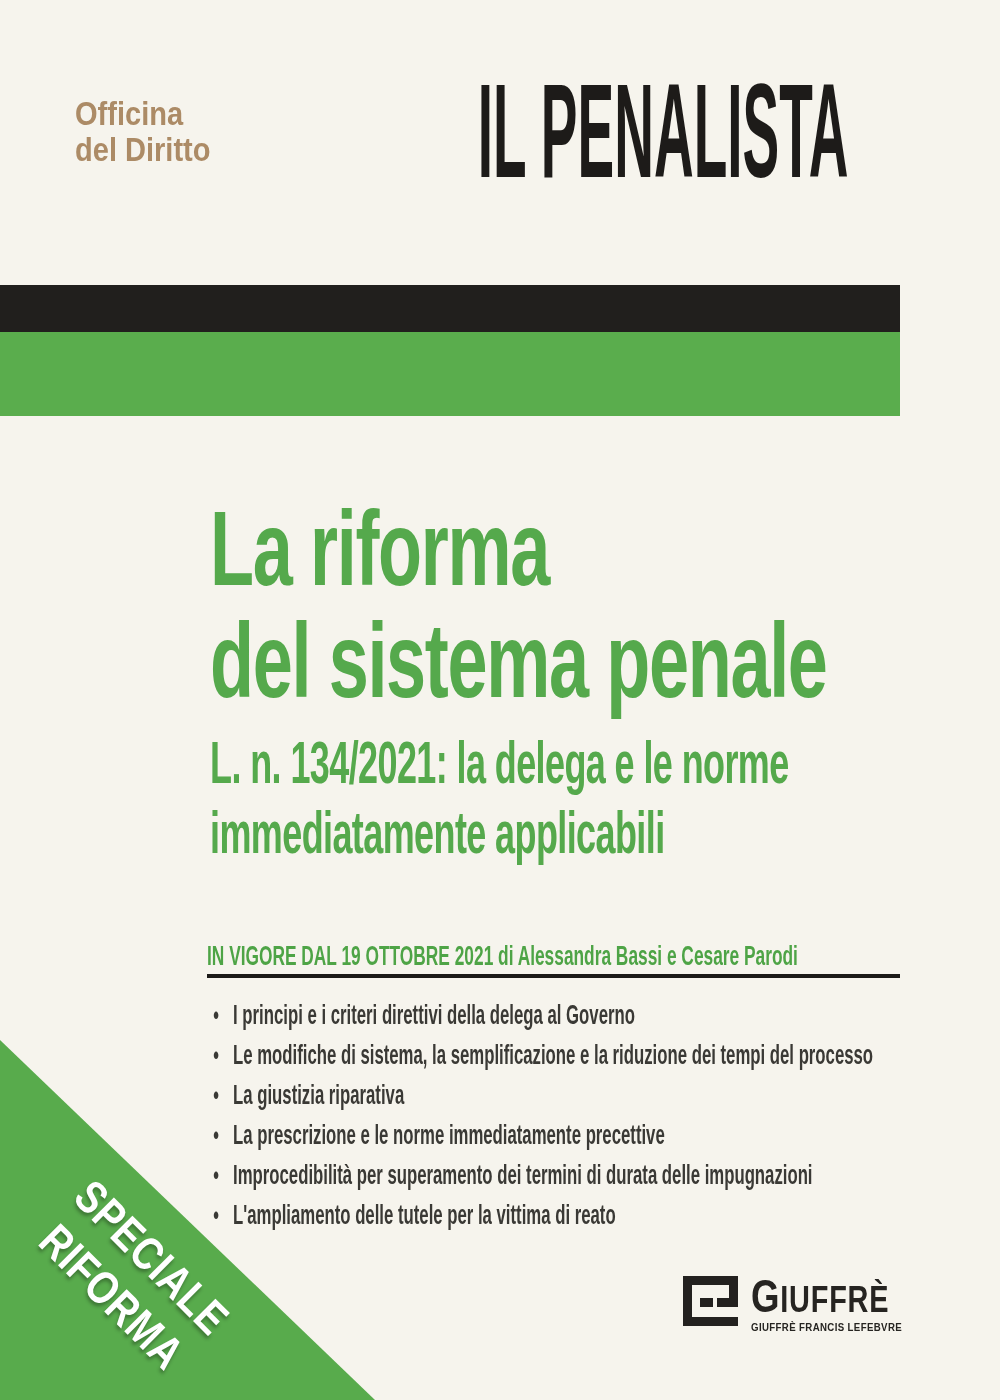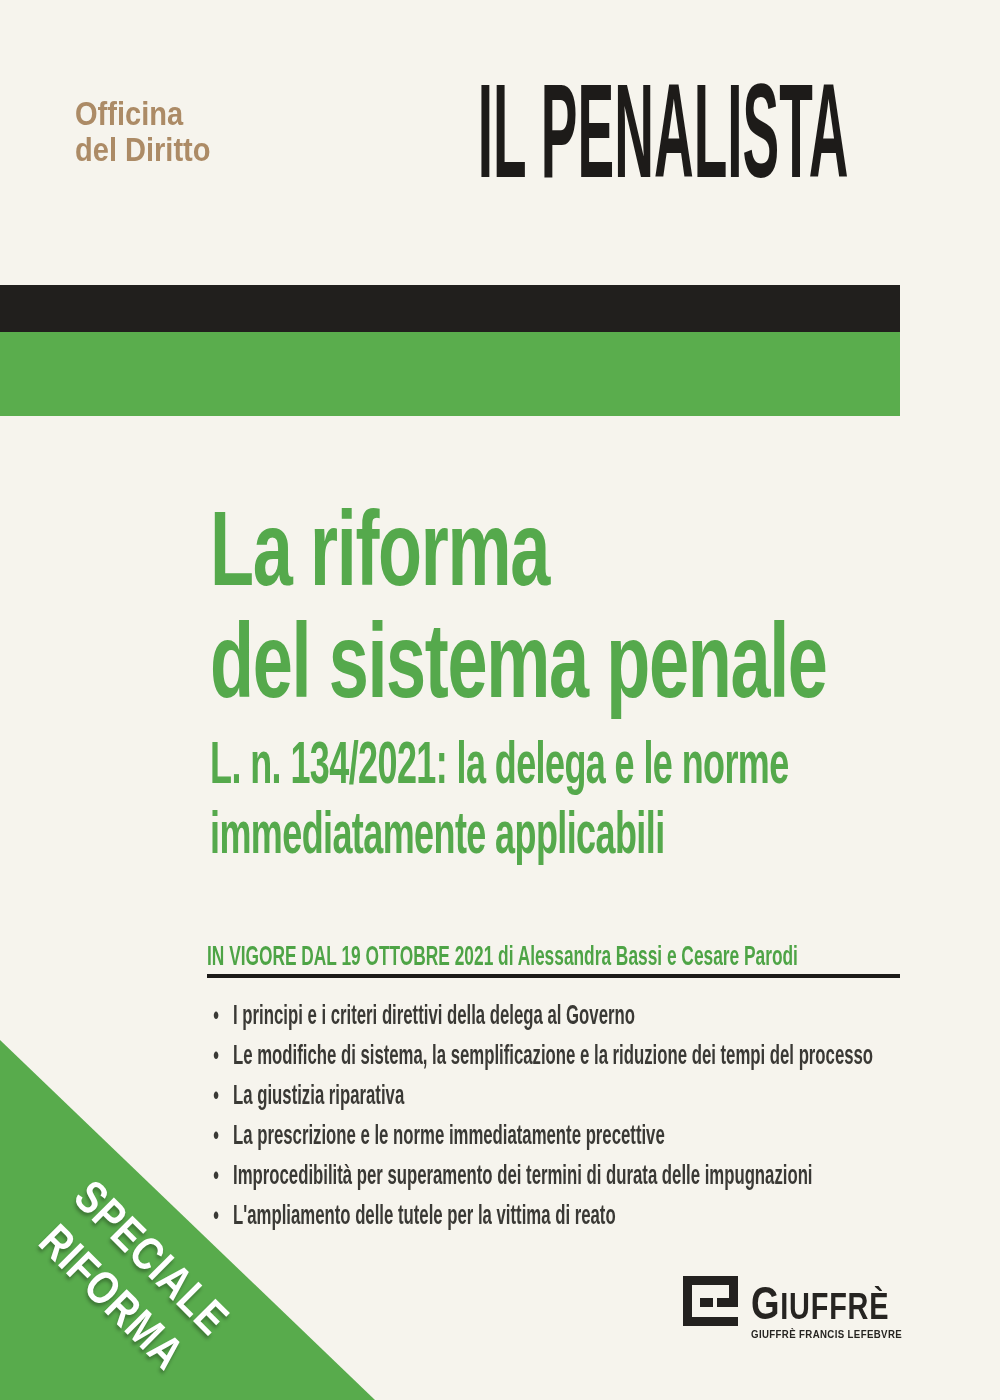--- a/index.html
+++ b/index.html
@@ -71,21 +71,21 @@
     transform:rotate(45deg);transform-origin:center center;
     text-align:center;color:#ffffff;font-weight:bold;
     font-size:46px;line-height:56px;letter-spacing:1px;
     text-shadow:2px 3px 4px rgba(0,0,0,0.30);
   }
   .ribbon-text span{display:inline-block;transform:scaleX(0.82);white-space:nowrap;}
 
   
   .publisher{left:683px;top:1276px;width:230px;height:56px;}
   .pub-mark{position:absolute;left:0;top:0;}
-  .pub-text{position:absolute;left:68px;top:7px;}
+  .pub-text{position:absolute;left:68px;top:0;}
   .pub-name{
     display:block;color:#262421;font-weight:bold;font-size:37px;line-height:40px;
     letter-spacing:1px;transform:scaleX(0.78);transform-origin:top left;white-space:nowrap;
   }
   .pub-name::first-letter{font-size:47px;}
   .pub-tagline{
     display:block;color:#262421;font-weight:bold;font-size:10.5px;line-height:12px;
     letter-spacing:0.4px;margin-top:1px;transform:scaleX(0.92);transform-origin:top left;
     white-space:nowrap;
   }

